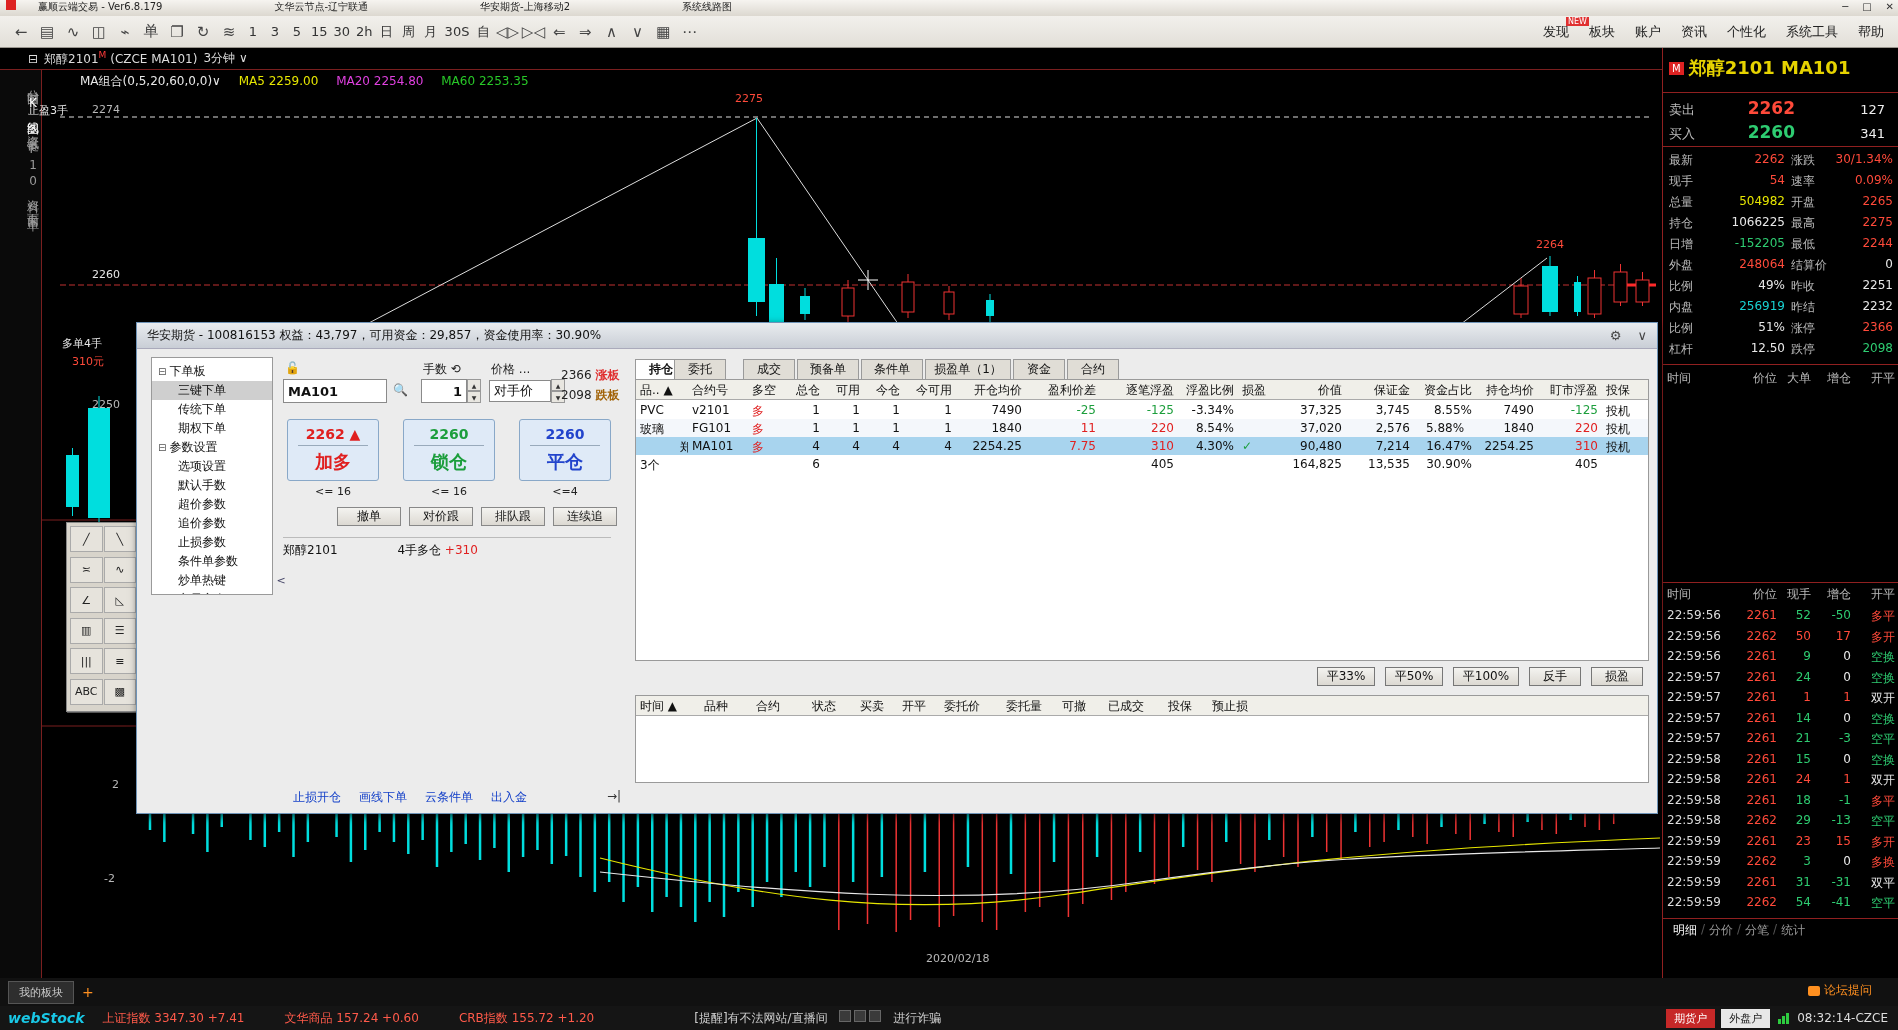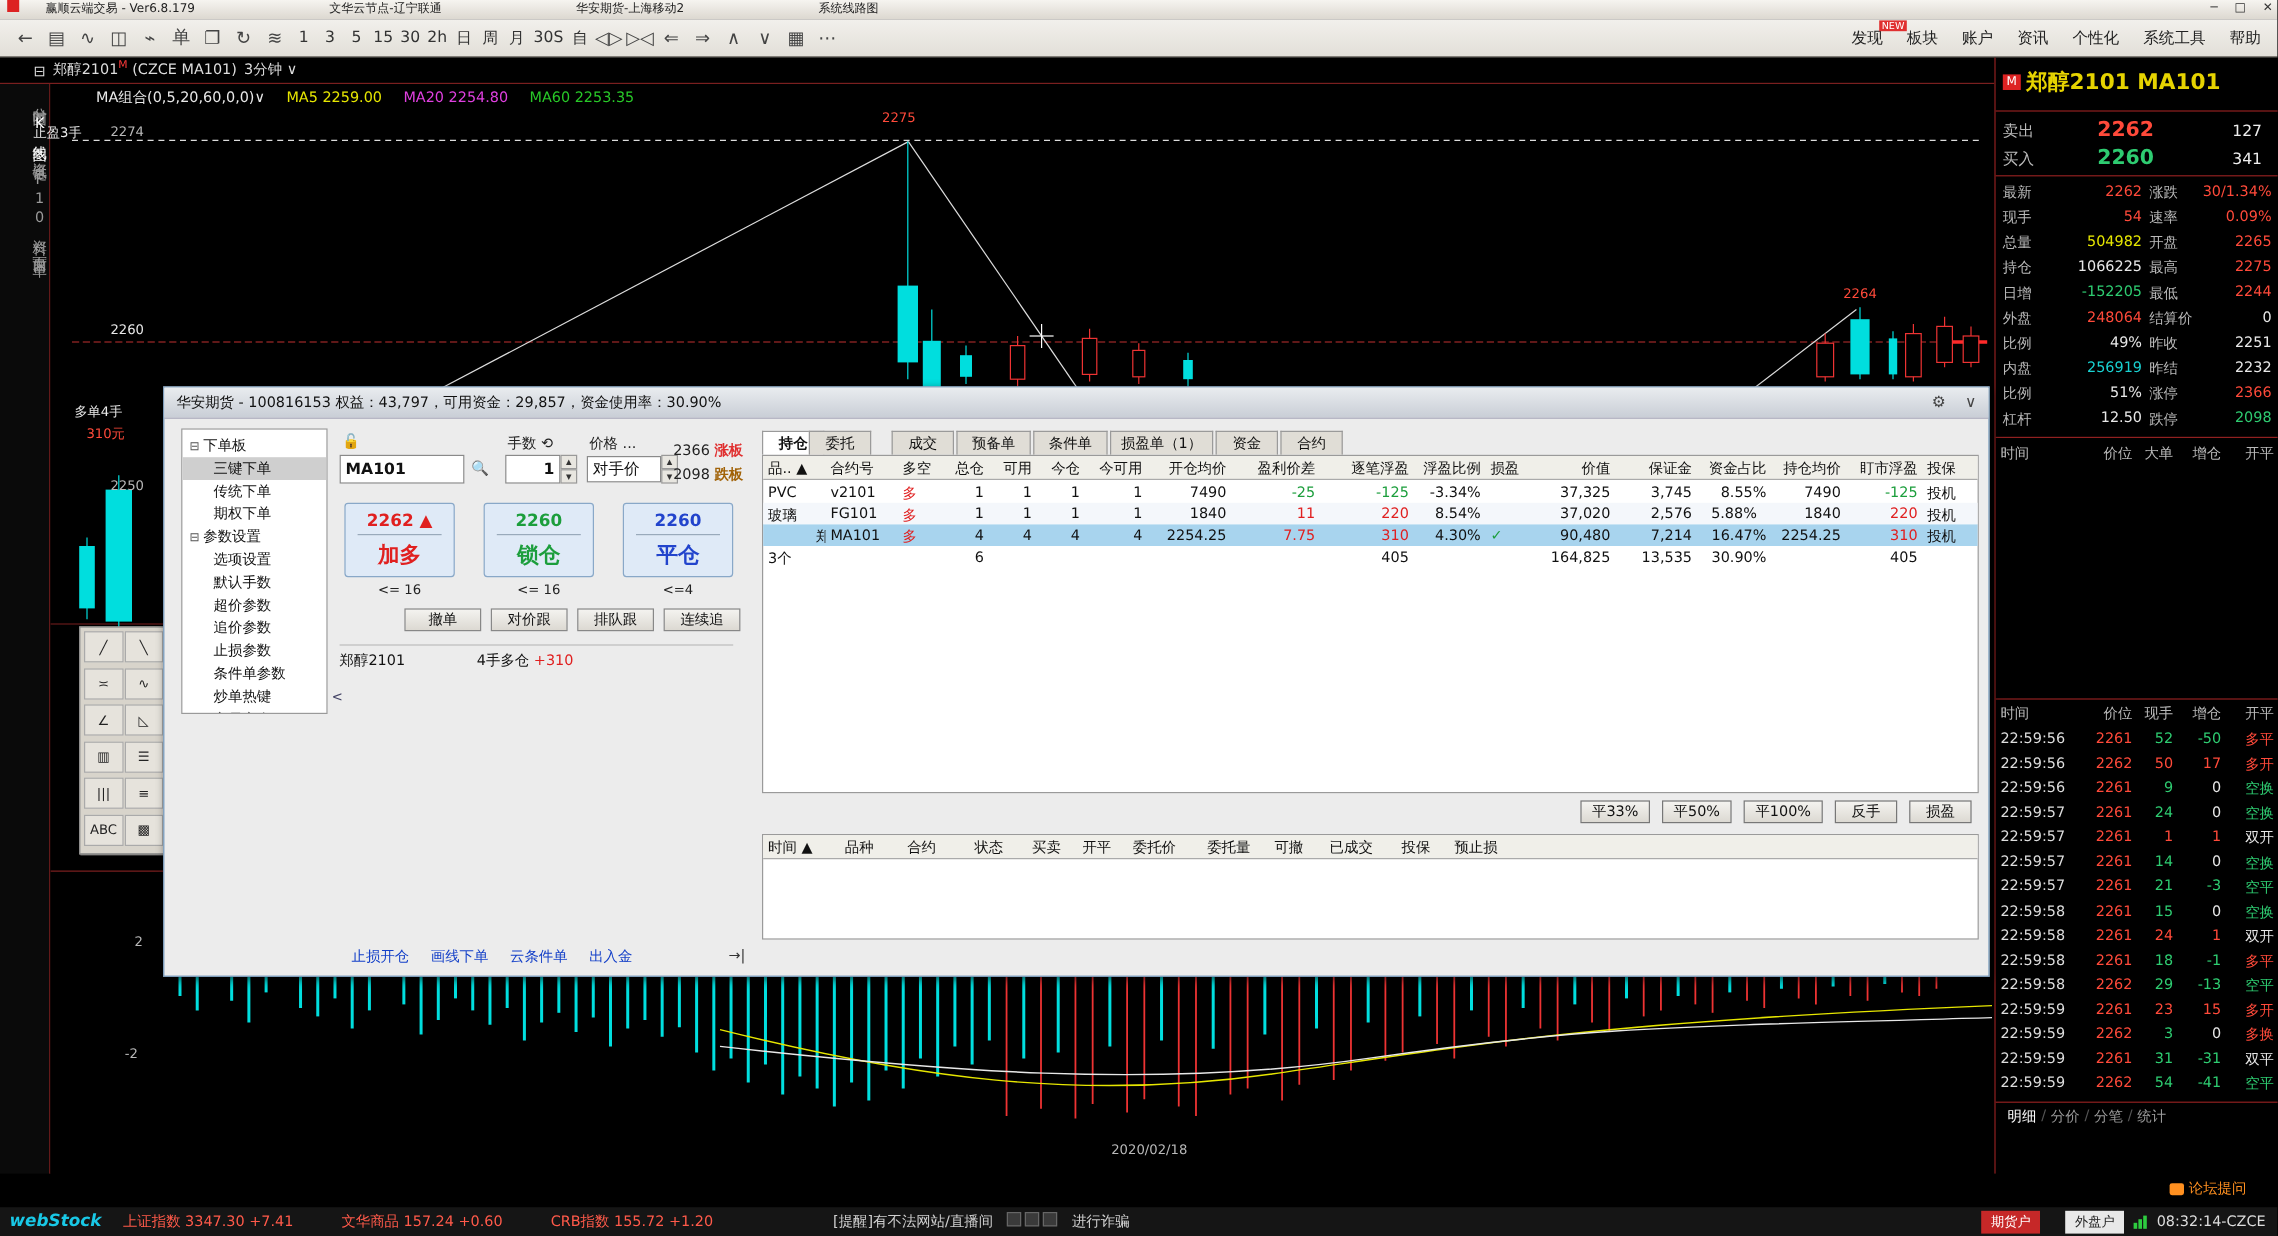--- a/index.html
+++ b/index.html
@@ -61,21 +61,21 @@
   #forumlink { position:absolute; right:26px; top:982px; color:#ff9020; font-size:12px; display:flex; align-items:center; gap:4px; }
   #forumlink .bub { width:12px; height:10px; background:#ff9020; border-radius:2px; }
 
   #statusbar { left:0; top:1006px; width:1898px; height:24px; background:#151515; display:flex;
     align-items:center; color:#ddd; font-size:12px; }
   #logo { font-style:italic; font-weight:bold; color:#19c8e6; font-size:14px; margin:0 18px 0 8px; }
   .idx { color:#ff5a4a; margin-right:40px; white-space:nowrap; }
   #notice { color:#cfcfcf; margin-left:60px; white-space:nowrap; }
   #sysicons { display:flex; gap:3px; margin:0 8px; }
   #sysicons i { width:12px; height:12px; background:#3a3a3a; border:1px solid #666; }
-  #acctbtns { display:flex; gap:21px; margin-left:10px; }
+  #acctbtns { display:flex; gap:6px; margin-left:10px; }
   .abtn-red { background:#c62828; color:#fff; padding:2px 8px; font-size:11px; }
   .abtn-wht { background:#e8e8e8; color:#222; padding:2px 8px; font-size:11px; }
   #signal { display:flex; align-items:flex-end; gap:1px; margin:0 8px; }
   #signal i { width:3px; background:#2ecc40; display:block; }
   #clock { margin-right:10px; }
 
   
   #rpanel { left:1662px; top:48px; width:236px; height:930px; background:#000; border-left:1px solid #902020; }
   #rq-head { position:absolute; left:6px; top:8px; display:flex; align-items:center; gap:5px; }
   #rq-head .mb { background:#d22; color:#fff; font-size:10px; padding:1px 3px; }
@@ -851,20 +851,24 @@
           <span class="pcell" style="left: 304px; width: 62px;">委托价</span>
           <span class="pcell" style="left: 366px; width: 56px;">委托量</span>
           <span class="pcell" style="left: 422px; width: 46px;">可撤</span>
           <span class="pcell" style="left: 468px; width: 60px;">已成交</span>
           <span class="pcell" style="left: 528px; width: 44px;">投保</span>
           <span class="pcell" style="left: 572px; width: 56px;">预止损</span>
         </div>
       </div>
   </div>
 
+  <div id="bottomtabs" class="abs">
+    <span class="sheet-tab">我的板块</span>
+    <span class="plus-tab">+</span>
+  </div>
   <div id="forumlink">
     <span class="bub"></span>
     <span>论坛提问</span>
   </div>
 
   <div id="statusbar" class="abs">
     <span id="logo">webStock</span>
     <span id="indices"><span class="idx">上证指数  3347.30  +7.41</span><span class="idx">文华商品  157.24  +0.60</span><span class="idx">CRB指数  155.72  +1.20</span></span>
     <span id="notice">
       <span>[提醒]有不法网站/直播间</span>

